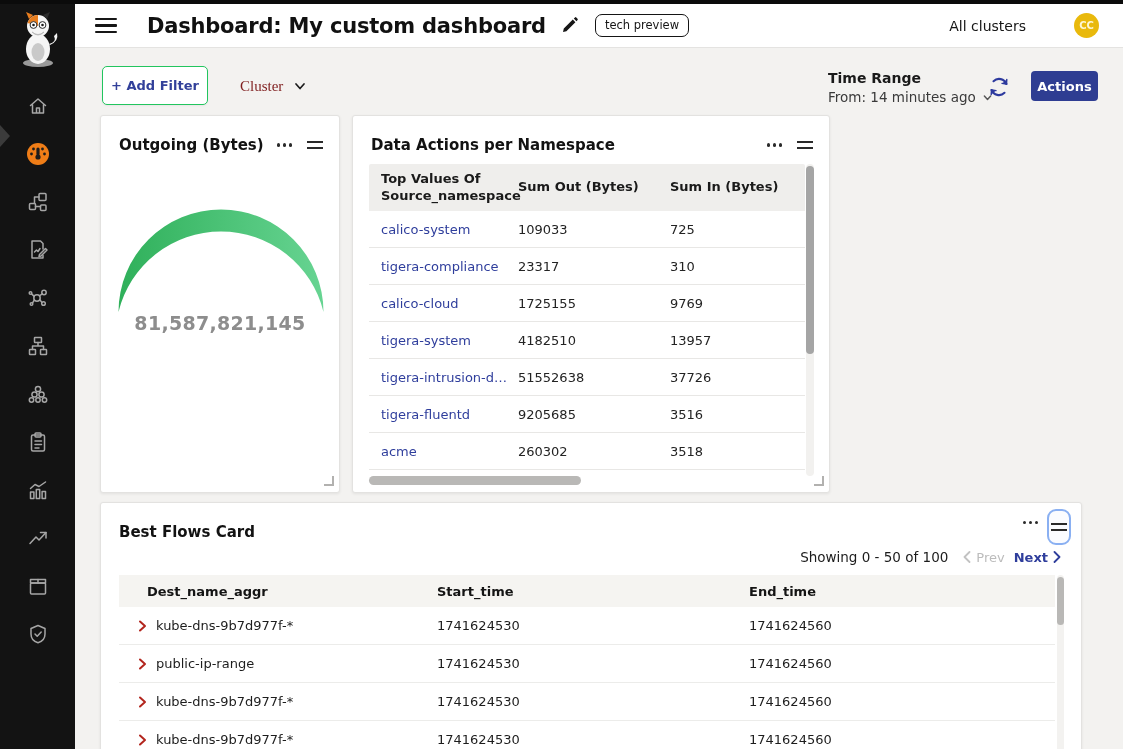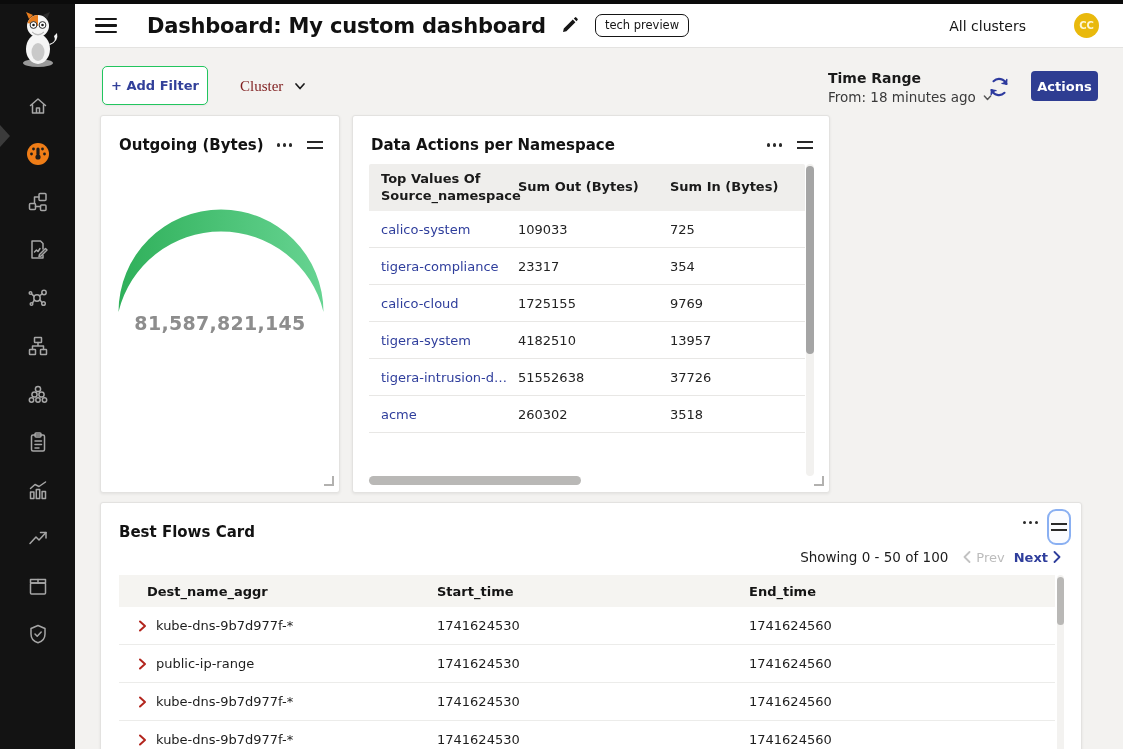--- a/index.html
+++ b/index.html
@@ -230,21 +230,21 @@
   <button class="add-filter">+ Add Filter</button>
   <button class="cluster-dd">
     <span>Cluster</span>
     <svg width="14" height="14" viewBox="0 0 14 14">
         <polyline points="3,5 7,9.5 11,5" fill="none" stroke="#1c1c1c" stroke-width="1.7" stroke-linecap="round" stroke-linejoin="round"></polyline>
       </svg>
   </button>
   <div class="time-range">
     <div class="tr-label">Time Range</div>
     <button class="tr-value">
-      <span>From: 18 minutes ago</span>
+      <span>From: 14 minutes ago</span>
       <svg width="11" height="11" viewBox="0 0 14 14">
           <polyline points="3,5 7,9.5 11,5" fill="none" stroke="#555" stroke-width="1.8" stroke-linecap="round" stroke-linejoin="round"></polyline>
         </svg>
     </button>
   </div>
   <button class="refresh-btn">
     <svg width="24" height="24" viewBox="0 0 24 24" fill="none" stroke="#2d3a9e" stroke-width="2.1" stroke-linecap="round">
       <path d="M6.5 6.2 A 8 8 0 0 1 19.5 9"></path>
         <path d="M17.5 17.8 A 8 8 0 0 1 4.5 15"></path>
       <path d="M19.8 4.4 L19.5 9.2 L15 8.4" fill="#2d3a9e" stroke-width="1.4"></path>
@@ -313,36 +313,41 @@
         <div>Sum In (Bytes)</div>
       </div>
       <div class="dv-grid dv-row">
         <a class="dv-link">calico-system</a>
         <span>109033</span>
         <span>725</span>
       </div>
       <div class="dv-grid dv-row">
         <a class="dv-link">tigera-compliance</a>
         <span>23317</span>
-        <span>354</span>
+        <span>310</span>
       </div>
       <div class="dv-grid dv-row">
         <a class="dv-link">calico-cloud</a>
         <span>1725155</span>
         <span>9769</span>
       </div>
       <div class="dv-grid dv-row">
         <a class="dv-link">tigera-system</a>
         <span>4182510</span>
         <span>13957</span>
       </div>
       <div class="dv-grid dv-row">
         <a class="dv-link">tigera-intrusion-d…</a>
         <span>51552638</span>
         <span>37726</span>
+      </div>
+      <div class="dv-grid dv-row">
+        <a class="dv-link">tigera-fluentd</a>
+        <span>9205685</span>
+        <span>3516</span>
       </div>
       <div class="dv-grid dv-row">
         <a class="dv-link">acme</a>
         <span>260302</span>
         <span>3518</span>
       </div>
     </div>
     <div class="dv-vscroll">
         <div class="dv-vthumb"></div>
       </div>

